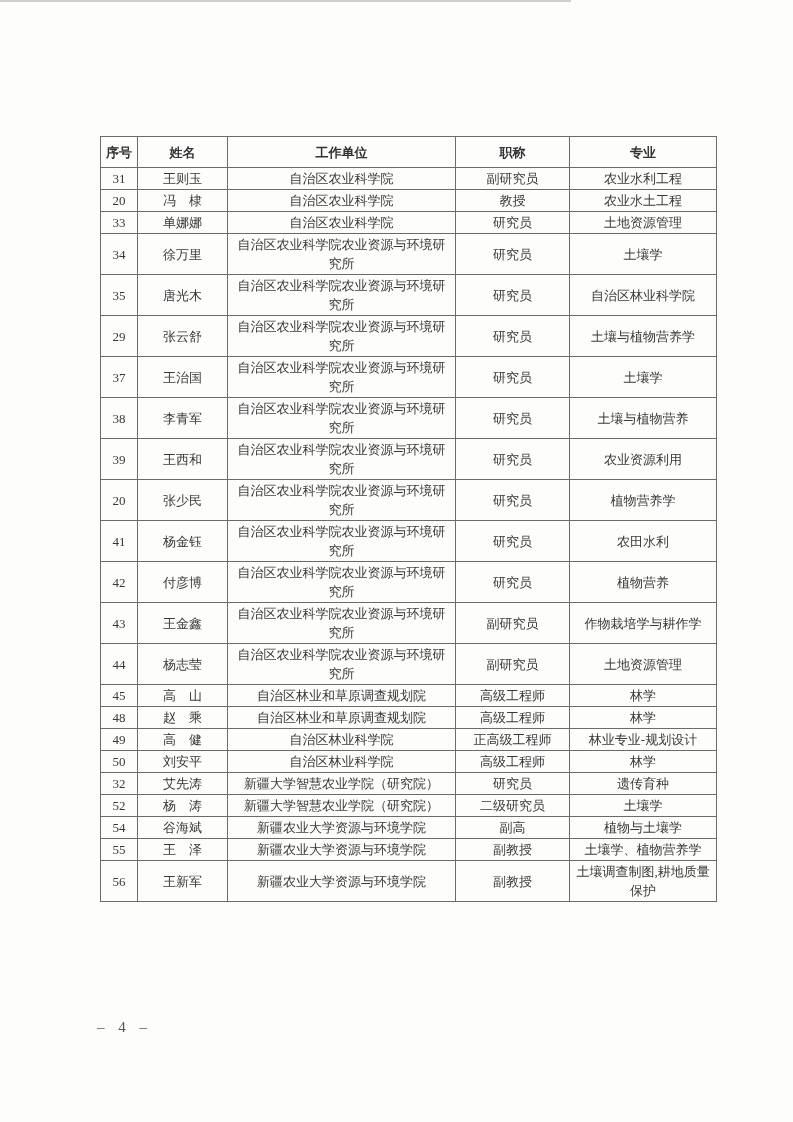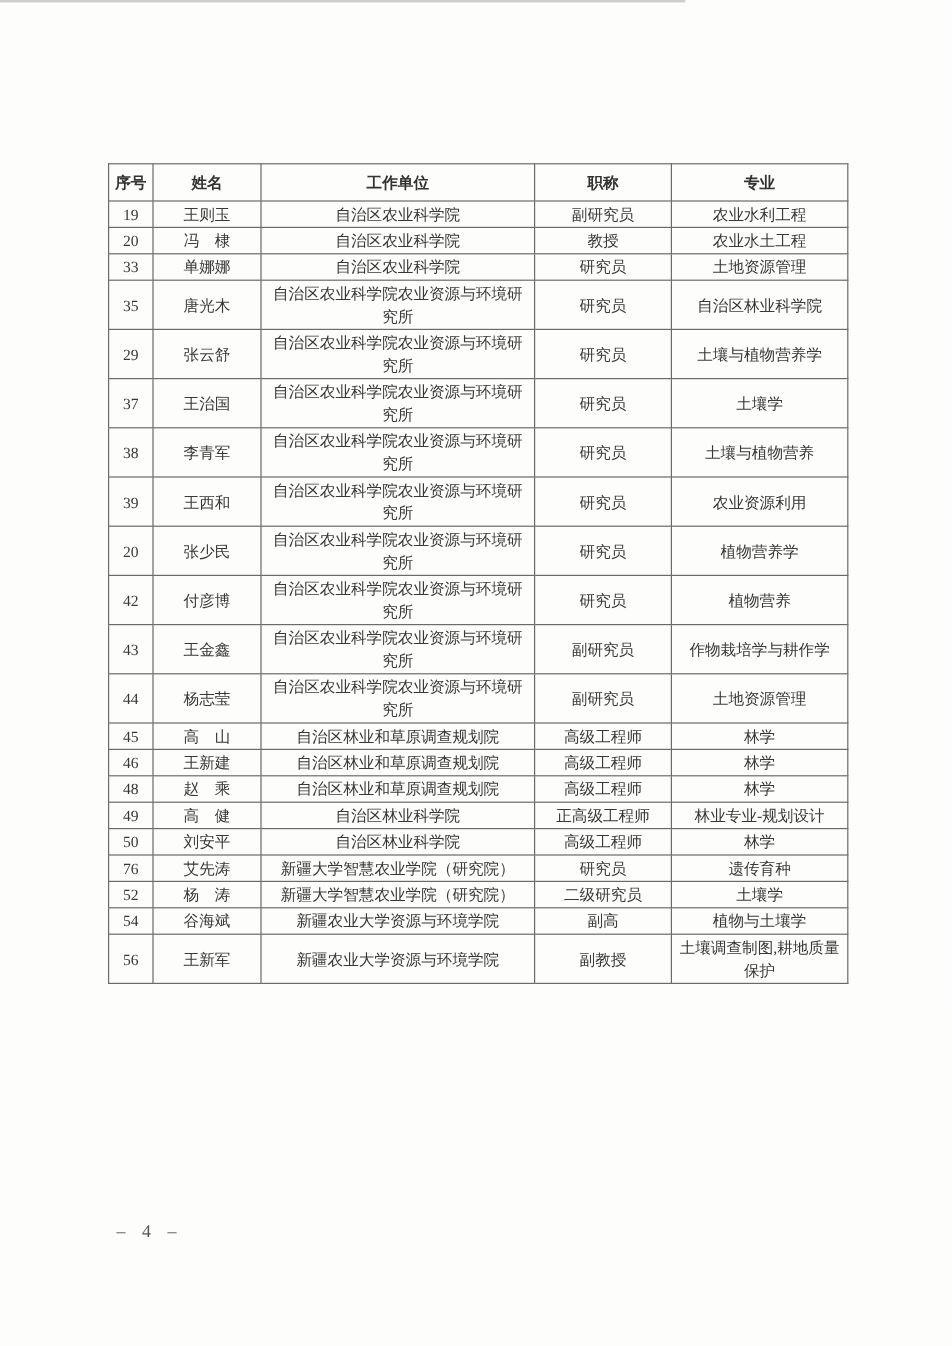--- a/index.html
+++ b/index.html
@@ -21,21 +21,21 @@
     position: absolute;
     top: 0;
     left: 0;
     width: 72%;
     height: 2px;
     background: #b9b9b6;
     opacity: 0.7;
   }
   table.roster {
     position: absolute;
-    left: 90px;
+    left: 100px;
     top: 136px;
     width: 616px;
     border-collapse: collapse;
     table-layout: fixed;
     font-size: 13px;
     color: #383838;
   }
   table.roster th,
   table.roster td {
     border: 1px solid #6b6b69;
@@ -85,41 +85,48 @@
       <tr>
         <th>序号</th>
         <th>姓名</th>
         <th>工作单位</th>
         <th>职称</th>
         <th>专业</th>
       </tr>
     </thead>
     <tbody id="rows">
         <tr>
-          <td class="cell-no">19</td>
+          <td class="cell-no">31</td>
           <td>王则玉</td>
           <td>自治区农业科学院</td>
           <td>副研究员</td>
           <td>农业水利工程</td>
         </tr>
         <tr>
           <td class="cell-no">20</td>
           <td>冯　棣</td>
           <td>自治区农业科学院</td>
           <td>教授</td>
           <td>农业水土工程</td>
         </tr>
         <tr>
           <td class="cell-no">33</td>
           <td>单娜娜</td>
           <td>自治区农业科学院</td>
           <td>研究员</td>
           <td>土地资源管理</td>
         </tr>
         <tr>
+          <td class="cell-no">34</td>
+          <td>徐万里</td>
+          <td>自治区农业科学院农业资源与环境研究所</td>
+          <td>研究员</td>
+          <td>土壤学</td>
+        </tr>
+        <tr>
           <td class="cell-no">35</td>
           <td>唐光木</td>
           <td>自治区农业科学院农业资源与环境研究所</td>
           <td>研究员</td>
           <td>自治区林业科学院</td>
         </tr>
         <tr>
           <td class="cell-no">29</td>
           <td>张云舒</td>
           <td>自治区农业科学院农业资源与环境研究所</td>
@@ -146,20 +153,27 @@
           <td>自治区农业科学院农业资源与环境研究所</td>
           <td>研究员</td>
           <td>农业资源利用</td>
         </tr>
         <tr>
           <td class="cell-no">20</td>
           <td>张少民</td>
           <td>自治区农业科学院农业资源与环境研究所</td>
           <td>研究员</td>
           <td>植物营养学</td>
+        </tr>
+        <tr>
+          <td class="cell-no">41</td>
+          <td>杨金钰</td>
+          <td>自治区农业科学院农业资源与环境研究所</td>
+          <td>研究员</td>
+          <td>农田水利</td>
         </tr>
         <tr>
           <td class="cell-no">42</td>
           <td>付彦博</td>
           <td>自治区农业科学院农业资源与环境研究所</td>
           <td>研究员</td>
           <td>植物营养</td>
         </tr>
         <tr>
           <td class="cell-no">43</td>
@@ -176,27 +190,20 @@
           <td>土地资源管理</td>
         </tr>
         <tr>
           <td class="cell-no">45</td>
           <td>高　山</td>
           <td>自治区林业和草原调查规划院</td>
           <td>高级工程师</td>
           <td>林学</td>
         </tr>
         <tr>
-          <td class="cell-no">46</td>
-          <td>王新建</td>
-          <td>自治区林业和草原调查规划院</td>
-          <td>高级工程师</td>
-          <td>林学</td>
-        </tr>
-        <tr>
           <td class="cell-no">48</td>
           <td>赵　乘</td>
           <td>自治区林业和草原调查规划院</td>
           <td>高级工程师</td>
           <td>林学</td>
         </tr>
         <tr>
           <td class="cell-no">49</td>
           <td>高　健</td>
           <td>自治区林业科学院</td>
@@ -204,41 +211,48 @@
           <td>林业专业-规划设计</td>
         </tr>
         <tr>
           <td class="cell-no">50</td>
           <td>刘安平</td>
           <td>自治区林业科学院</td>
           <td>高级工程师</td>
           <td>林学</td>
         </tr>
         <tr>
-          <td class="cell-no">76</td>
+          <td class="cell-no">32</td>
           <td>艾先涛</td>
           <td>新疆大学智慧农业学院（研究院）</td>
           <td>研究员</td>
           <td>遗传育种</td>
         </tr>
         <tr>
           <td class="cell-no">52</td>
           <td>杨　涛</td>
           <td>新疆大学智慧农业学院（研究院）</td>
           <td>二级研究员</td>
           <td>土壤学</td>
         </tr>
         <tr>
           <td class="cell-no">54</td>
           <td>谷海斌</td>
           <td>新疆农业大学资源与环境学院</td>
           <td>副高</td>
           <td>植物与土壤学</td>
         </tr>
         <tr>
+          <td class="cell-no">55</td>
+          <td>王　泽</td>
+          <td>新疆农业大学资源与环境学院</td>
+          <td>副教授</td>
+          <td>土壤学、植物营养学</td>
+        </tr>
+        <tr>
           <td class="cell-no">56</td>
           <td>王新军</td>
           <td>新疆农业大学资源与环境学院</td>
           <td>副教授</td>
           <td>土壤调查制图,耕地质量保护</td>
         </tr>
       </tbody>
   </table>
 
   <div class="pageno">– 4 –</div>

